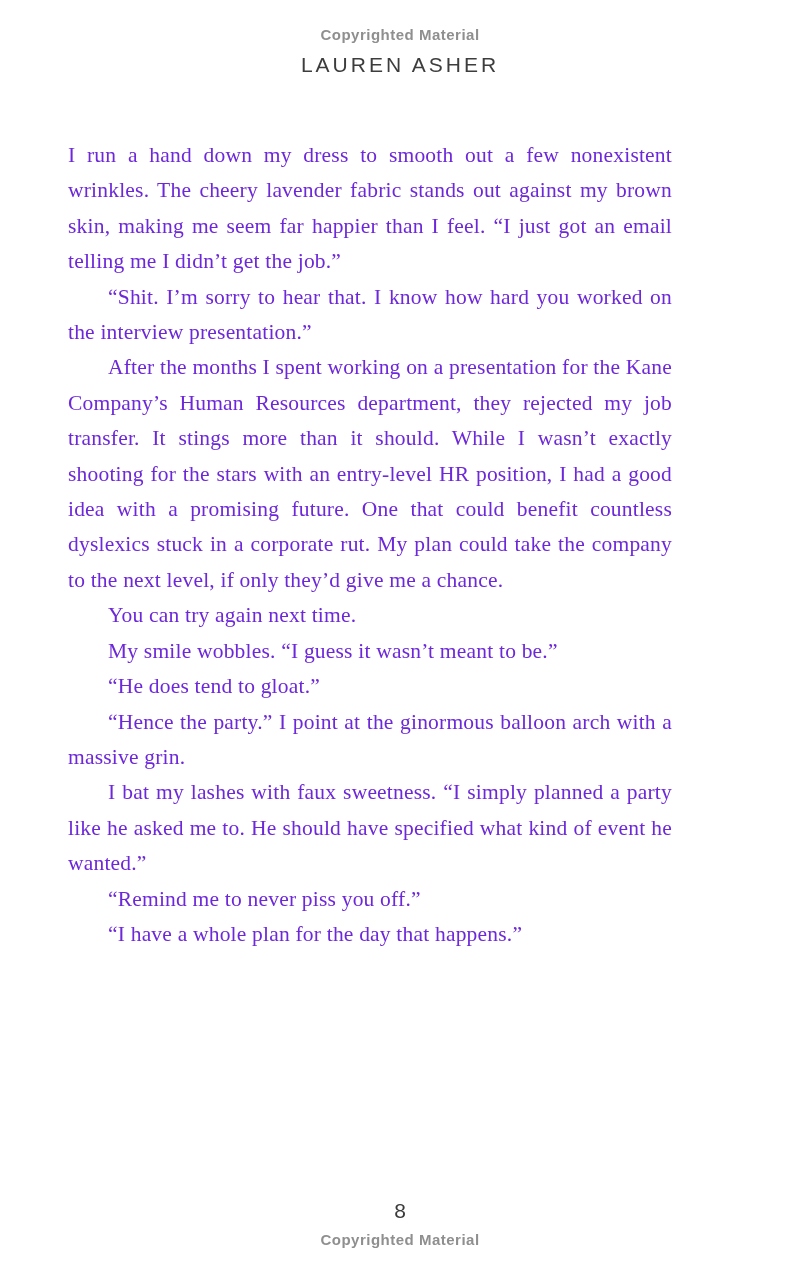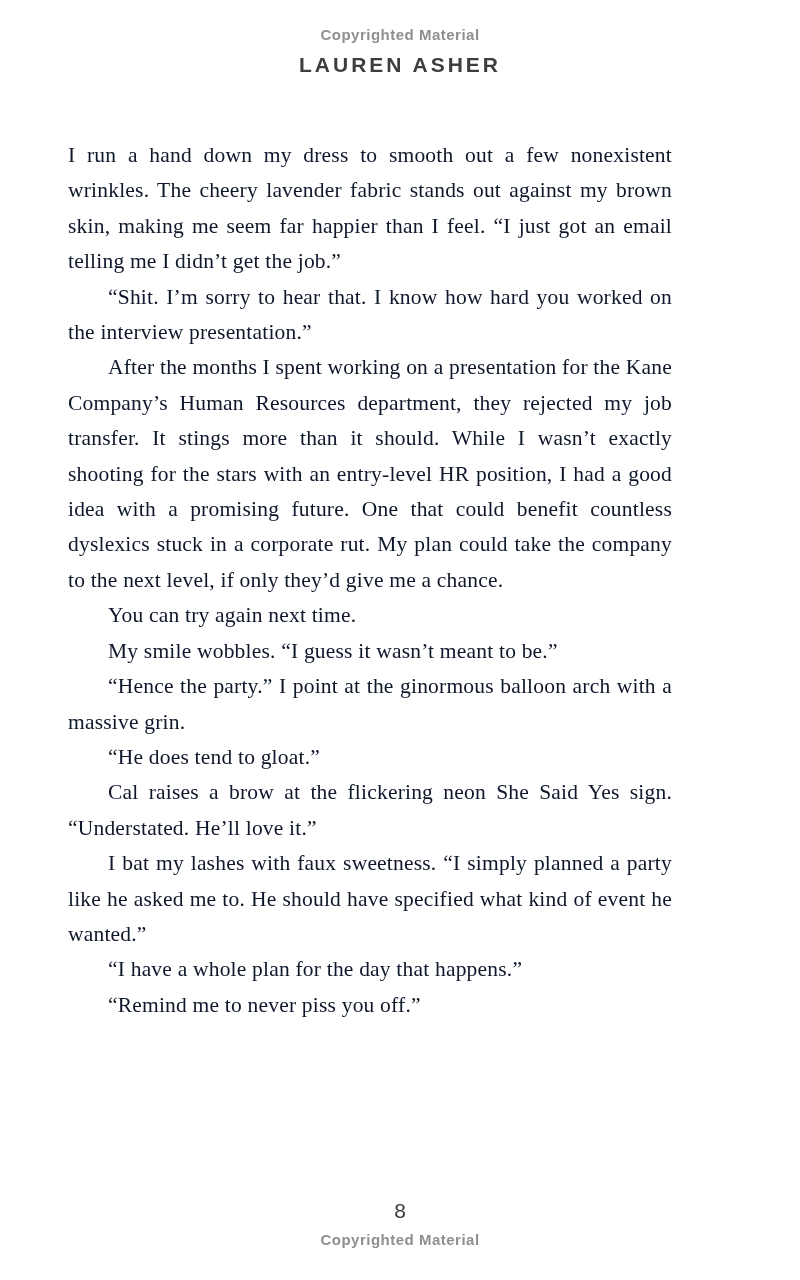--- a/index.html
+++ b/index.html
@@ -29,30 +29,30 @@
     color: #8f8f8f;
   }
   .author-name {
     position: absolute;
     top: 53px;
     left: 0;
     width: 100%;
     text-align: center;
     font-family: "Liberation Sans", sans-serif;
     font-size: 21px;
-    font-weight: 700;
+    font-weight: 400;
     letter-spacing: 3px;
     color: #3d3d3d;
   }
   .body-text {
     position: absolute;
     top: 138px;
     left: 68px;
     width: 604px;
-    color: #0f172a;
+    color: #6d28d9;
   }
   .body-text p {
     margin: 0;
     font-size: 21.5px;
     line-height: 35.4px;
     text-align: justify;
     letter-spacing: 0.2px;
   }
   .body-text p.indent {
     text-indent: 40px;
@@ -90,25 +90,24 @@
   <div class="top-copyright">Copyrighted Material</div>
 
   <div class="author-name">LAUREN ASHER</div>
 
   <div class="body-text">
       <p><span>I run a hand down my dress to smooth out a few nonexistent wrinkles. The cheery lavender fabric stands out against my brown skin, making me seem far happier than I feel. “I just got an email telling me I didn’t get the job.”</span></p>
       <p class="indent"><span>“Shit. I’m sorry to hear that. I know how hard you worked on the interview presentation.”</span></p>
       <p class="indent"><span>After the months I spent working on a presentation for the Kane Company’s Human Resources department, they rejected my job transfer. It stings more than it should. While I wasn’t exactly shooting for the stars with an entry-level HR position, I had a good idea with a promising future. One that could benefit countless dyslexics stuck in a corporate rut. My plan could take the company to the next level, if only they’d give me a chance.</span></p>
       <p class="indent"><span class="italic">You can try again next time.</span></p>
       <p class="indent"><span>My smile wobbles. “I guess it wasn’t meant to be.”</span></p>
+      <p class="indent"><span>“He does tend to gloat.”</span></p>
       <p class="indent"><span>“Hence the party.” I point at the ginormous balloon arch with a massive grin.</span></p>
-      <p class="indent"><span>“He does tend to gloat.”</span></p>
-      <p class="indent"><span>Cal raises a brow at the flickering neon </span><span class="italic">She Said Yes</span><span> sign. “Understated. He’ll love it.”</span></p>
       <p class="indent"><span>I bat my lashes with faux sweetness. “I simply planned a party like he asked me to. He should have specified what kind of event he wanted.”</span></p>
+      <p class="indent"><span>“Remind me to never piss you off.”</span></p>
       <p class="indent"><span>“I have a whole plan for the day that happens.”</span></p>
-      <p class="indent"><span>“Remind me to never piss you off.”</span></p>
     </div>
 
   <div class="page-number">8</div>
 
   <div class="bottom-copyright">Copyrighted Material</div>
 
 </div>
 
 </body></html>

